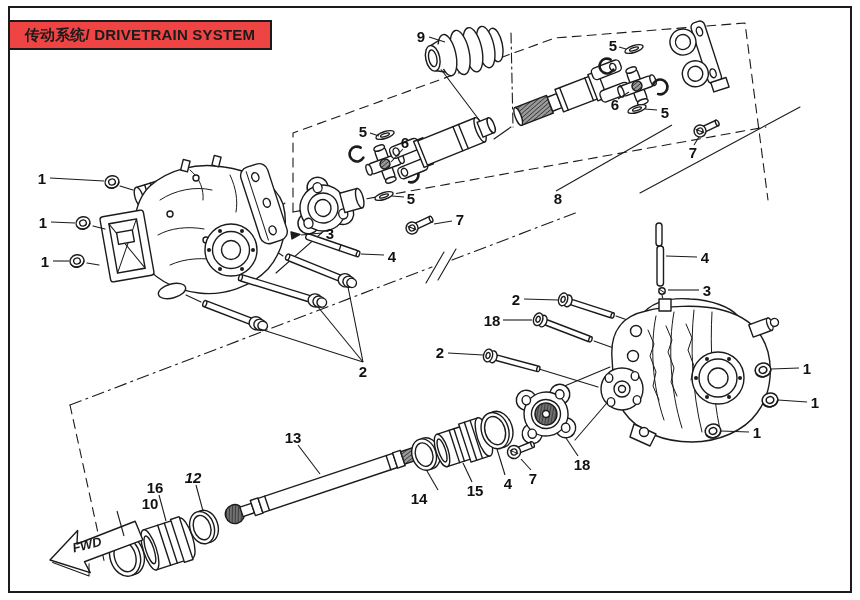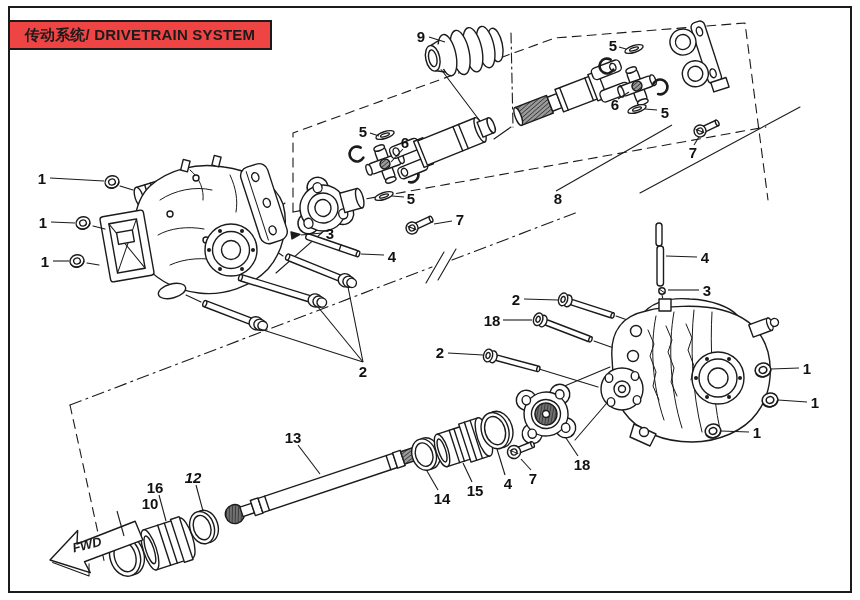--- a/index.html
+++ b/index.html
@@ -465,19 +465,19 @@
       <div class="callout" style="left: 558px; top: 198px;">8</div>
       <div class="callout" style="left: 705px; top: 257px;">4</div>
       <div class="callout" style="left: 707px; top: 290px;">3</div>
       <div class="callout" style="left: 807px; top: 368px;">1</div>
       <div class="callout" style="left: 815px; top: 402px;">1</div>
       <div class="callout" style="left: 757px; top: 432px;">1</div>
       <div class="callout" style="left: 582px; top: 464px;">18</div>
       <div class="callout" style="left: 533px; top: 478px;">7</div>
       <div class="callout" style="left: 508px; top: 483px;">4</div>
       <div class="callout" style="left: 475px; top: 490px; text-align: right;">15</div>
-      <div class="callout" style="left: 442px; top: 498px; text-align: center;">14</div>
+      <div class="callout" style="left: 419px; top: 498px; text-align: center;">14</div>
       <div class="callout" style="left: 293px; top: 437px;">13</div>
       <div class="callout" style="left: 193px; top: 477px; font-style: italic;">12</div>
       <div class="callout" style="left: 155px; top: 487px;">16</div>
       <div class="callout" style="left: 112px; top: 503px; margin-left: 38px;">10</div>
     </div>
 </div>
 
 </body></html>

